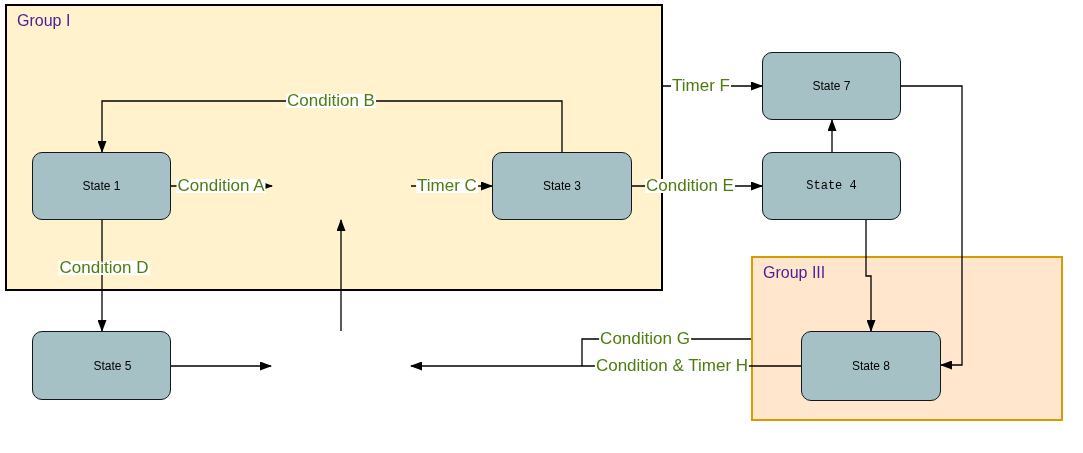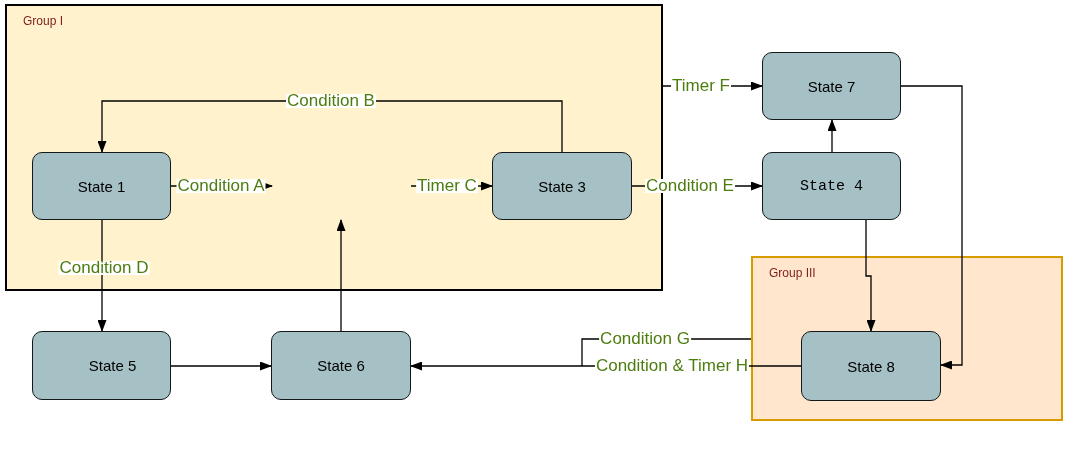--- a/index.html
+++ b/index.html
@@ -15,36 +15,36 @@
     font-family: "Liberation Sans", sans-serif;
     overflow: hidden;
   }
   .group {
     position: absolute;
     box-sizing: border-box;
     border: 2px solid #000;
   }
   .group-label {
     position: absolute;
-    left: 16px;
+    left: 10px;
     top: 8px;
-    font-size: 12px;
+    font-size: 16px;
     line-height: 14px;
-    color: #7f1d1d;
+    color: #4c1d95;
     white-space: nowrap;
   }
   .state {
     position: absolute;
     box-sizing: border-box;
     border: 1.5px solid #14181a;
     border-radius: 10px;
     display: flex;
     align-items: center;
     justify-content: center;
-    font-size: 15px;
+    font-size: 12px;
     color: #000000;
     white-space: nowrap;
   }
   .edge-label {
     position: absolute;
     transform: translate(-50%, -50%);
     font-size: 17px;
     line-height: 14px;
     padding: 0 1px;
     color: #4d7c0f;
@@ -97,16 +97,15 @@
     <div class="edge-label" style="left: 331px; top: 101px; background: rgb(255, 255, 255);">Condition B</div>
     <div class="edge-label" style="left: 104px; top: 268px; background: rgb(255, 255, 255);">Condition D</div>
     <div class="edge-label" style="left: 690px; top: 186px; background: rgb(255, 255, 255);">Condition E</div>
     <div class="edge-label" style="left: 701px; top: 86px; background: rgb(255, 255, 255);">Timer F</div>
     <div class="edge-label" style="left: 645px; top: 339px; background: rgb(255, 255, 255);">Condition G</div>
     <div class="edge-label" style="left: 672px; top: 366px; background: rgb(255, 255, 255);">Condition &amp; Timer H</div>
     <div class="state" style="left: 32px; top: 152px; width: 139px; height: 68px; background: rgb(166, 193, 197); border-color: rgb(20, 24, 26);">State 1</div>
     <div class="state" style="left: 492px; top: 152px; width: 140px; height: 68px; background: rgb(166, 193, 197); border-color: rgb(20, 24, 26);">State 3</div>
     <div class="state" style="left: 762px; top: 152px; width: 139px; height: 68px; background: rgb(166, 193, 197); border-color: rgb(20, 24, 26); font-family: Liberation Mono, monospace;">State 4</div>
     <div class="state" style="left: 32px; top: 331px; width: 139px; height: 69px; background: rgb(166, 193, 197); border-color: rgb(20, 24, 26); padding-left: 22px;">State 5</div>
-    <div class="state" style="left: 271px; top: 331px; width: 140px; height: 69px; background: rgb(166, 193, 197); border-color: rgb(20, 24, 26);">State 6</div>
     <div class="state" style="left: 762px; top: 52px; width: 139px; height: 68px; background: rgb(166, 193, 197); border-color: rgb(20, 24, 26);">State 7</div>
     <div class="state" style="left: 801px; top: 331px; width: 140px; height: 70px; background: rgb(166, 193, 197); border-color: rgb(20, 24, 26);">State 8</div>
   </div>
 
 </body></html>

